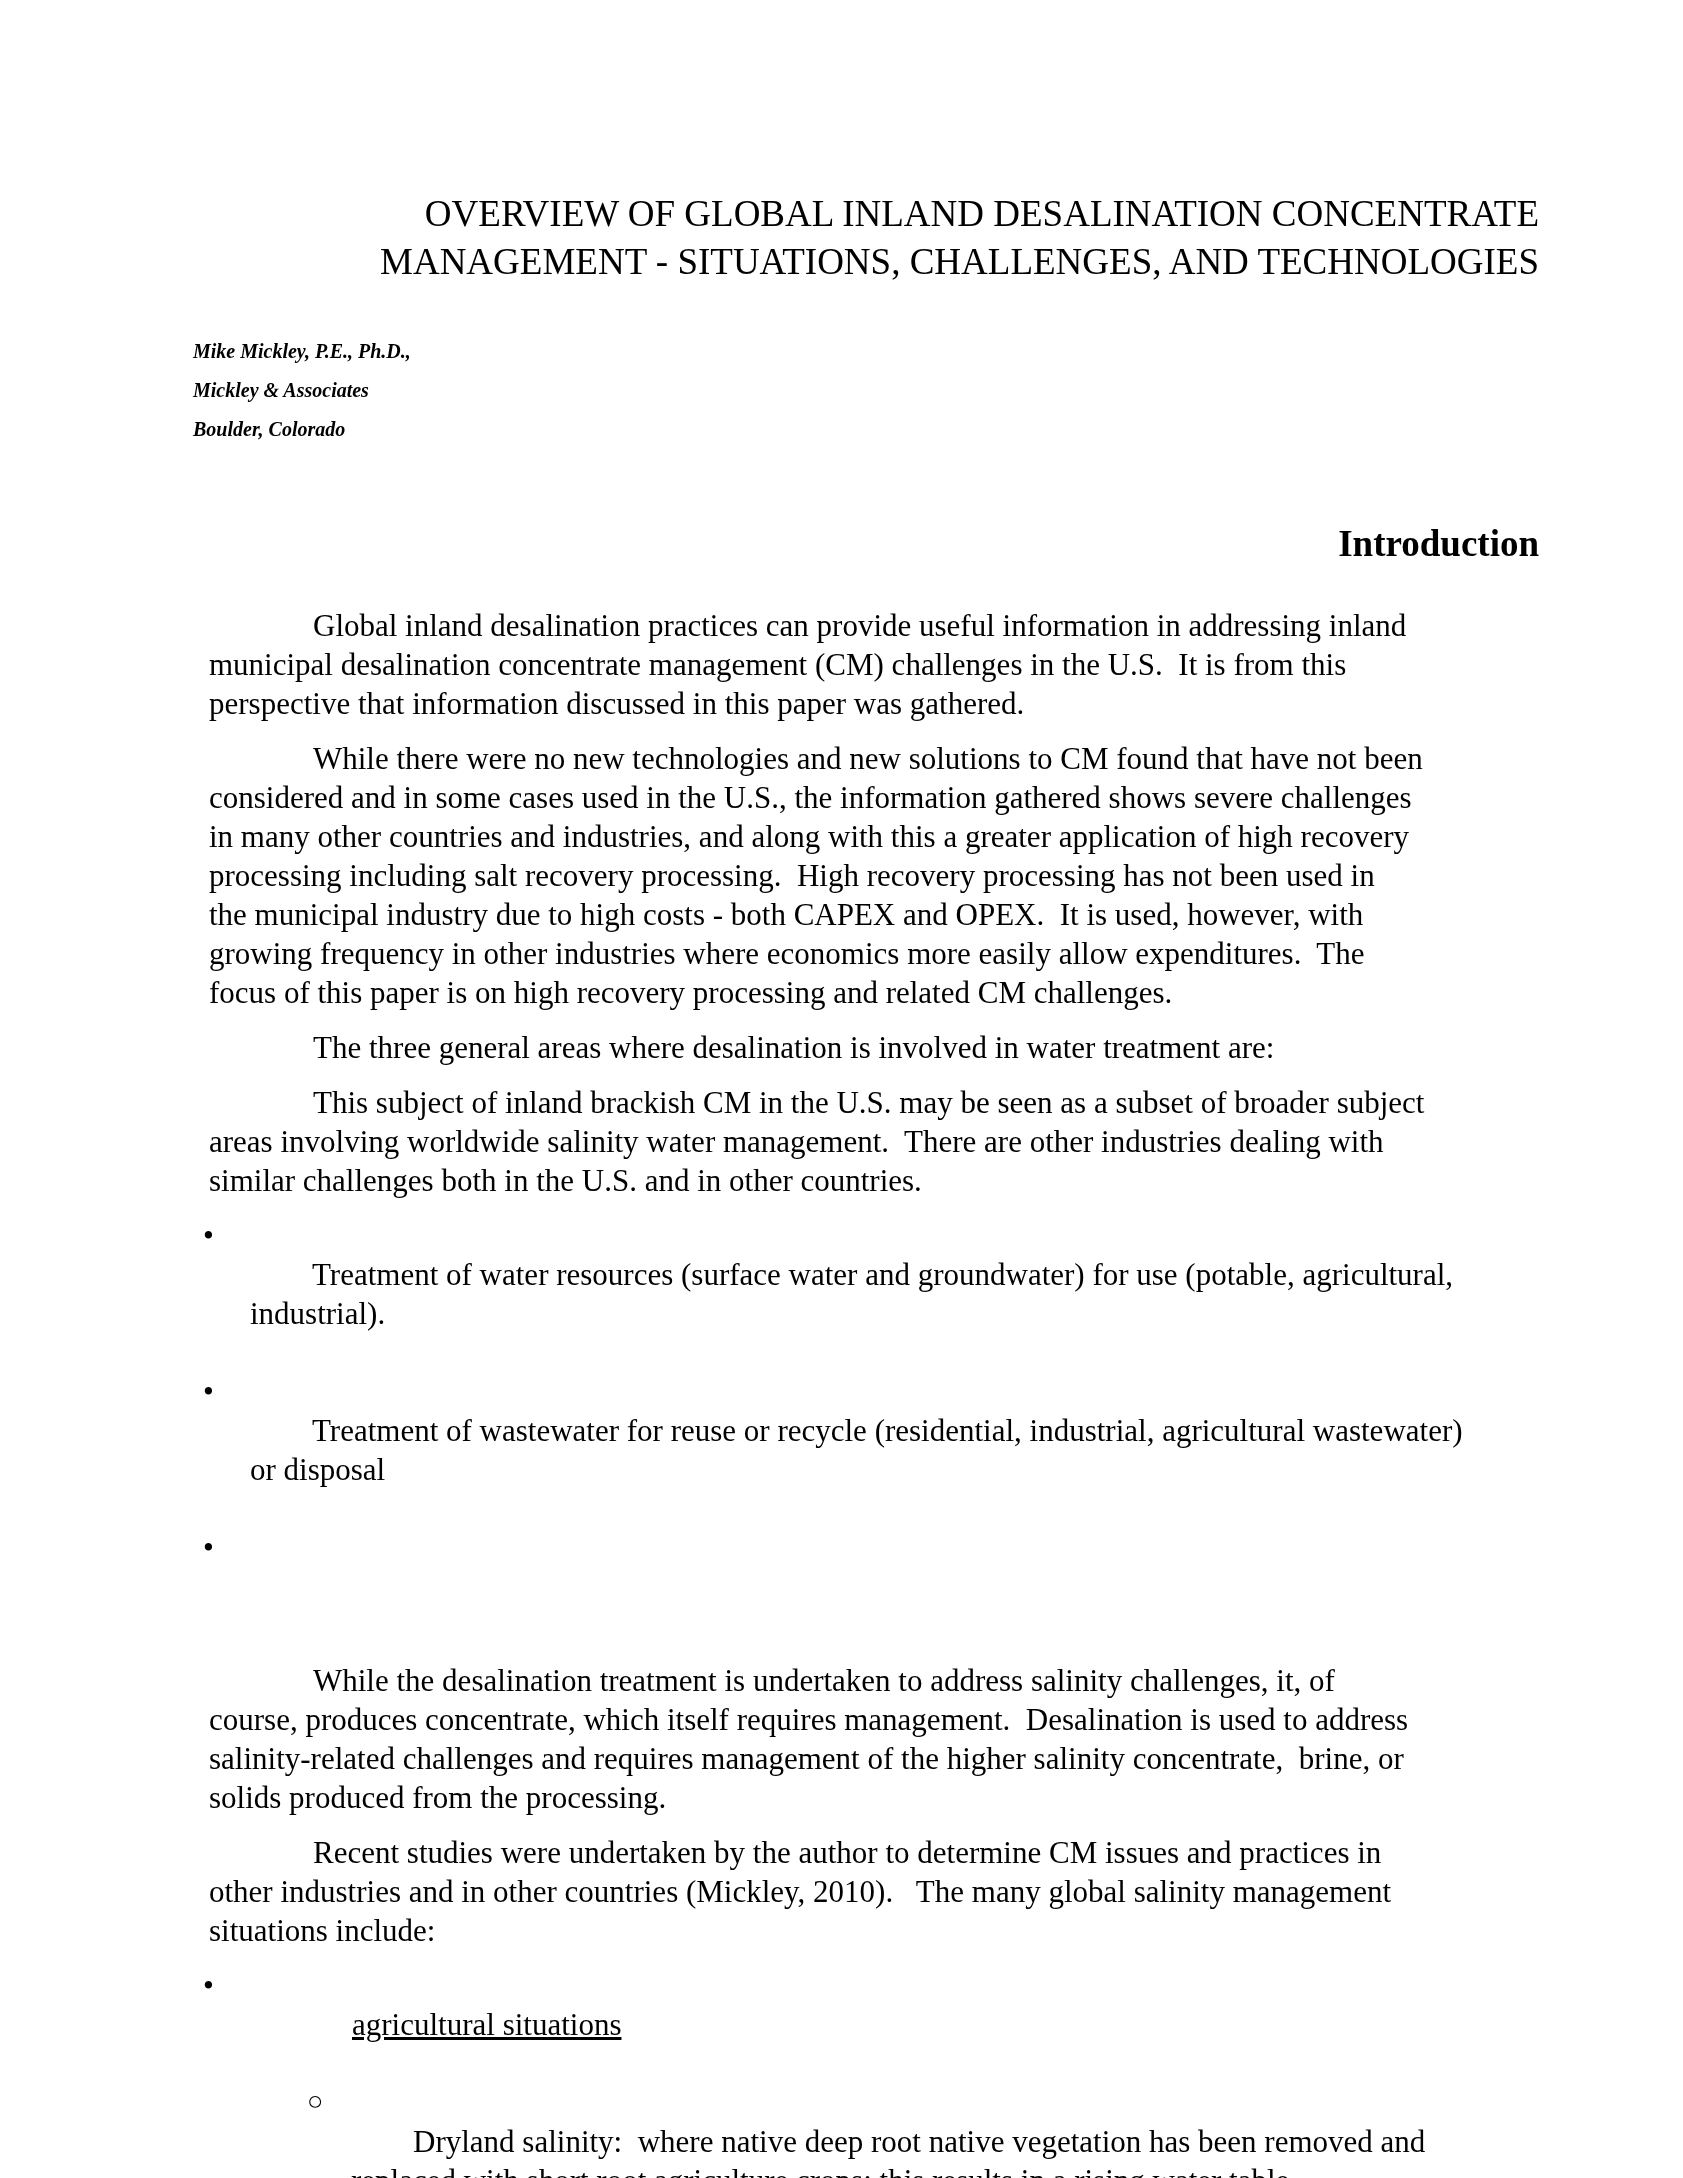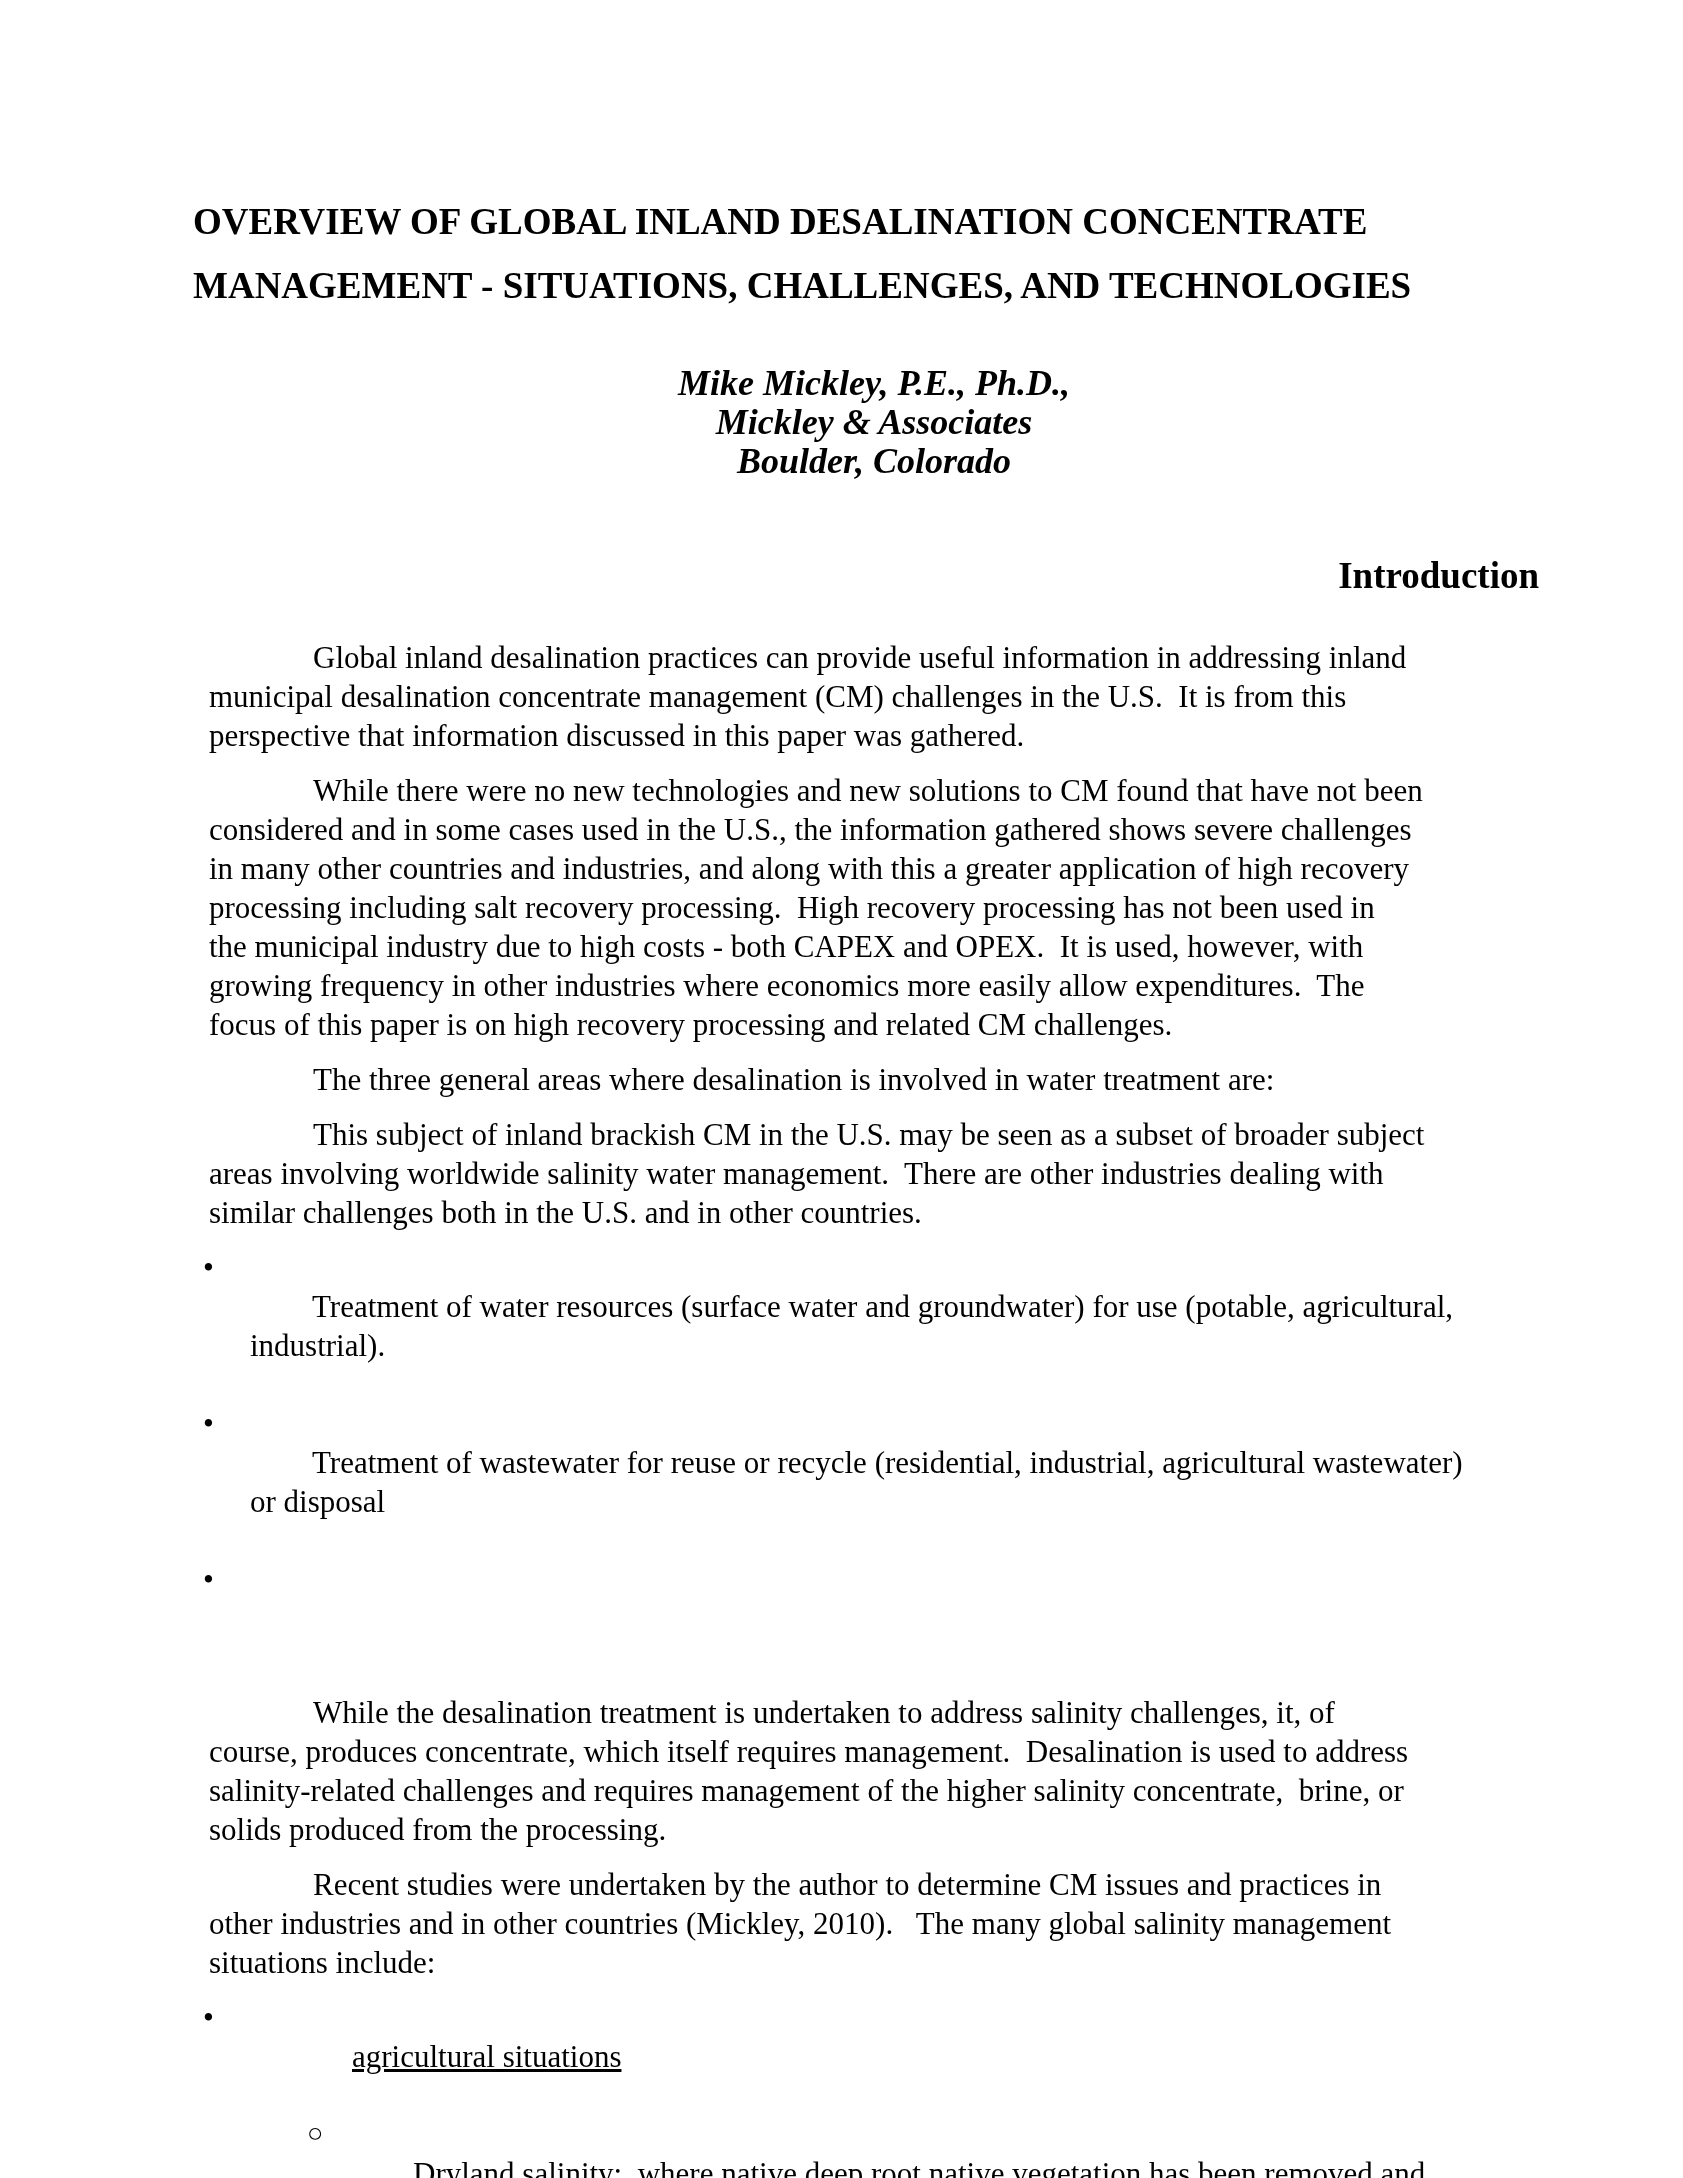--- a/index.html
+++ b/index.html
@@ -16,34 +16,34 @@
     font-family: "Liberation Serif", "DejaVu Serif", serif;
     box-sizing: border-box;
     padding: 190px 129px 0 193px;
     overflow: hidden;
   }
   .content {
     width: 1376px;
   }
   .title {
     font-size: 37px;
-    line-height: 64px;
-    font-weight: bold;
-    text-align: left;
+    line-height: 48px;
+    font-weight: normal;
+    text-align: right;
     margin: 0 0 46px 0;
     white-space: pre-wrap;
     width: 1346px;
   }
   .author {
-    font-size: 36px;
+    font-size: 20px;
     line-height: 39px;
     font-weight: bold;
     font-style: italic;
-    text-align: center;
-    margin: 8px;
+    text-align: left;
+    margin: 0;
     white-space: pre-wrap;
     width: 1346px;
   }
   .section-heading {
     font-size: 37px;
     line-height: 48px;
     font-weight: bold;
     text-align: right;
     white-space: pre-wrap;
     width: 1346px;

